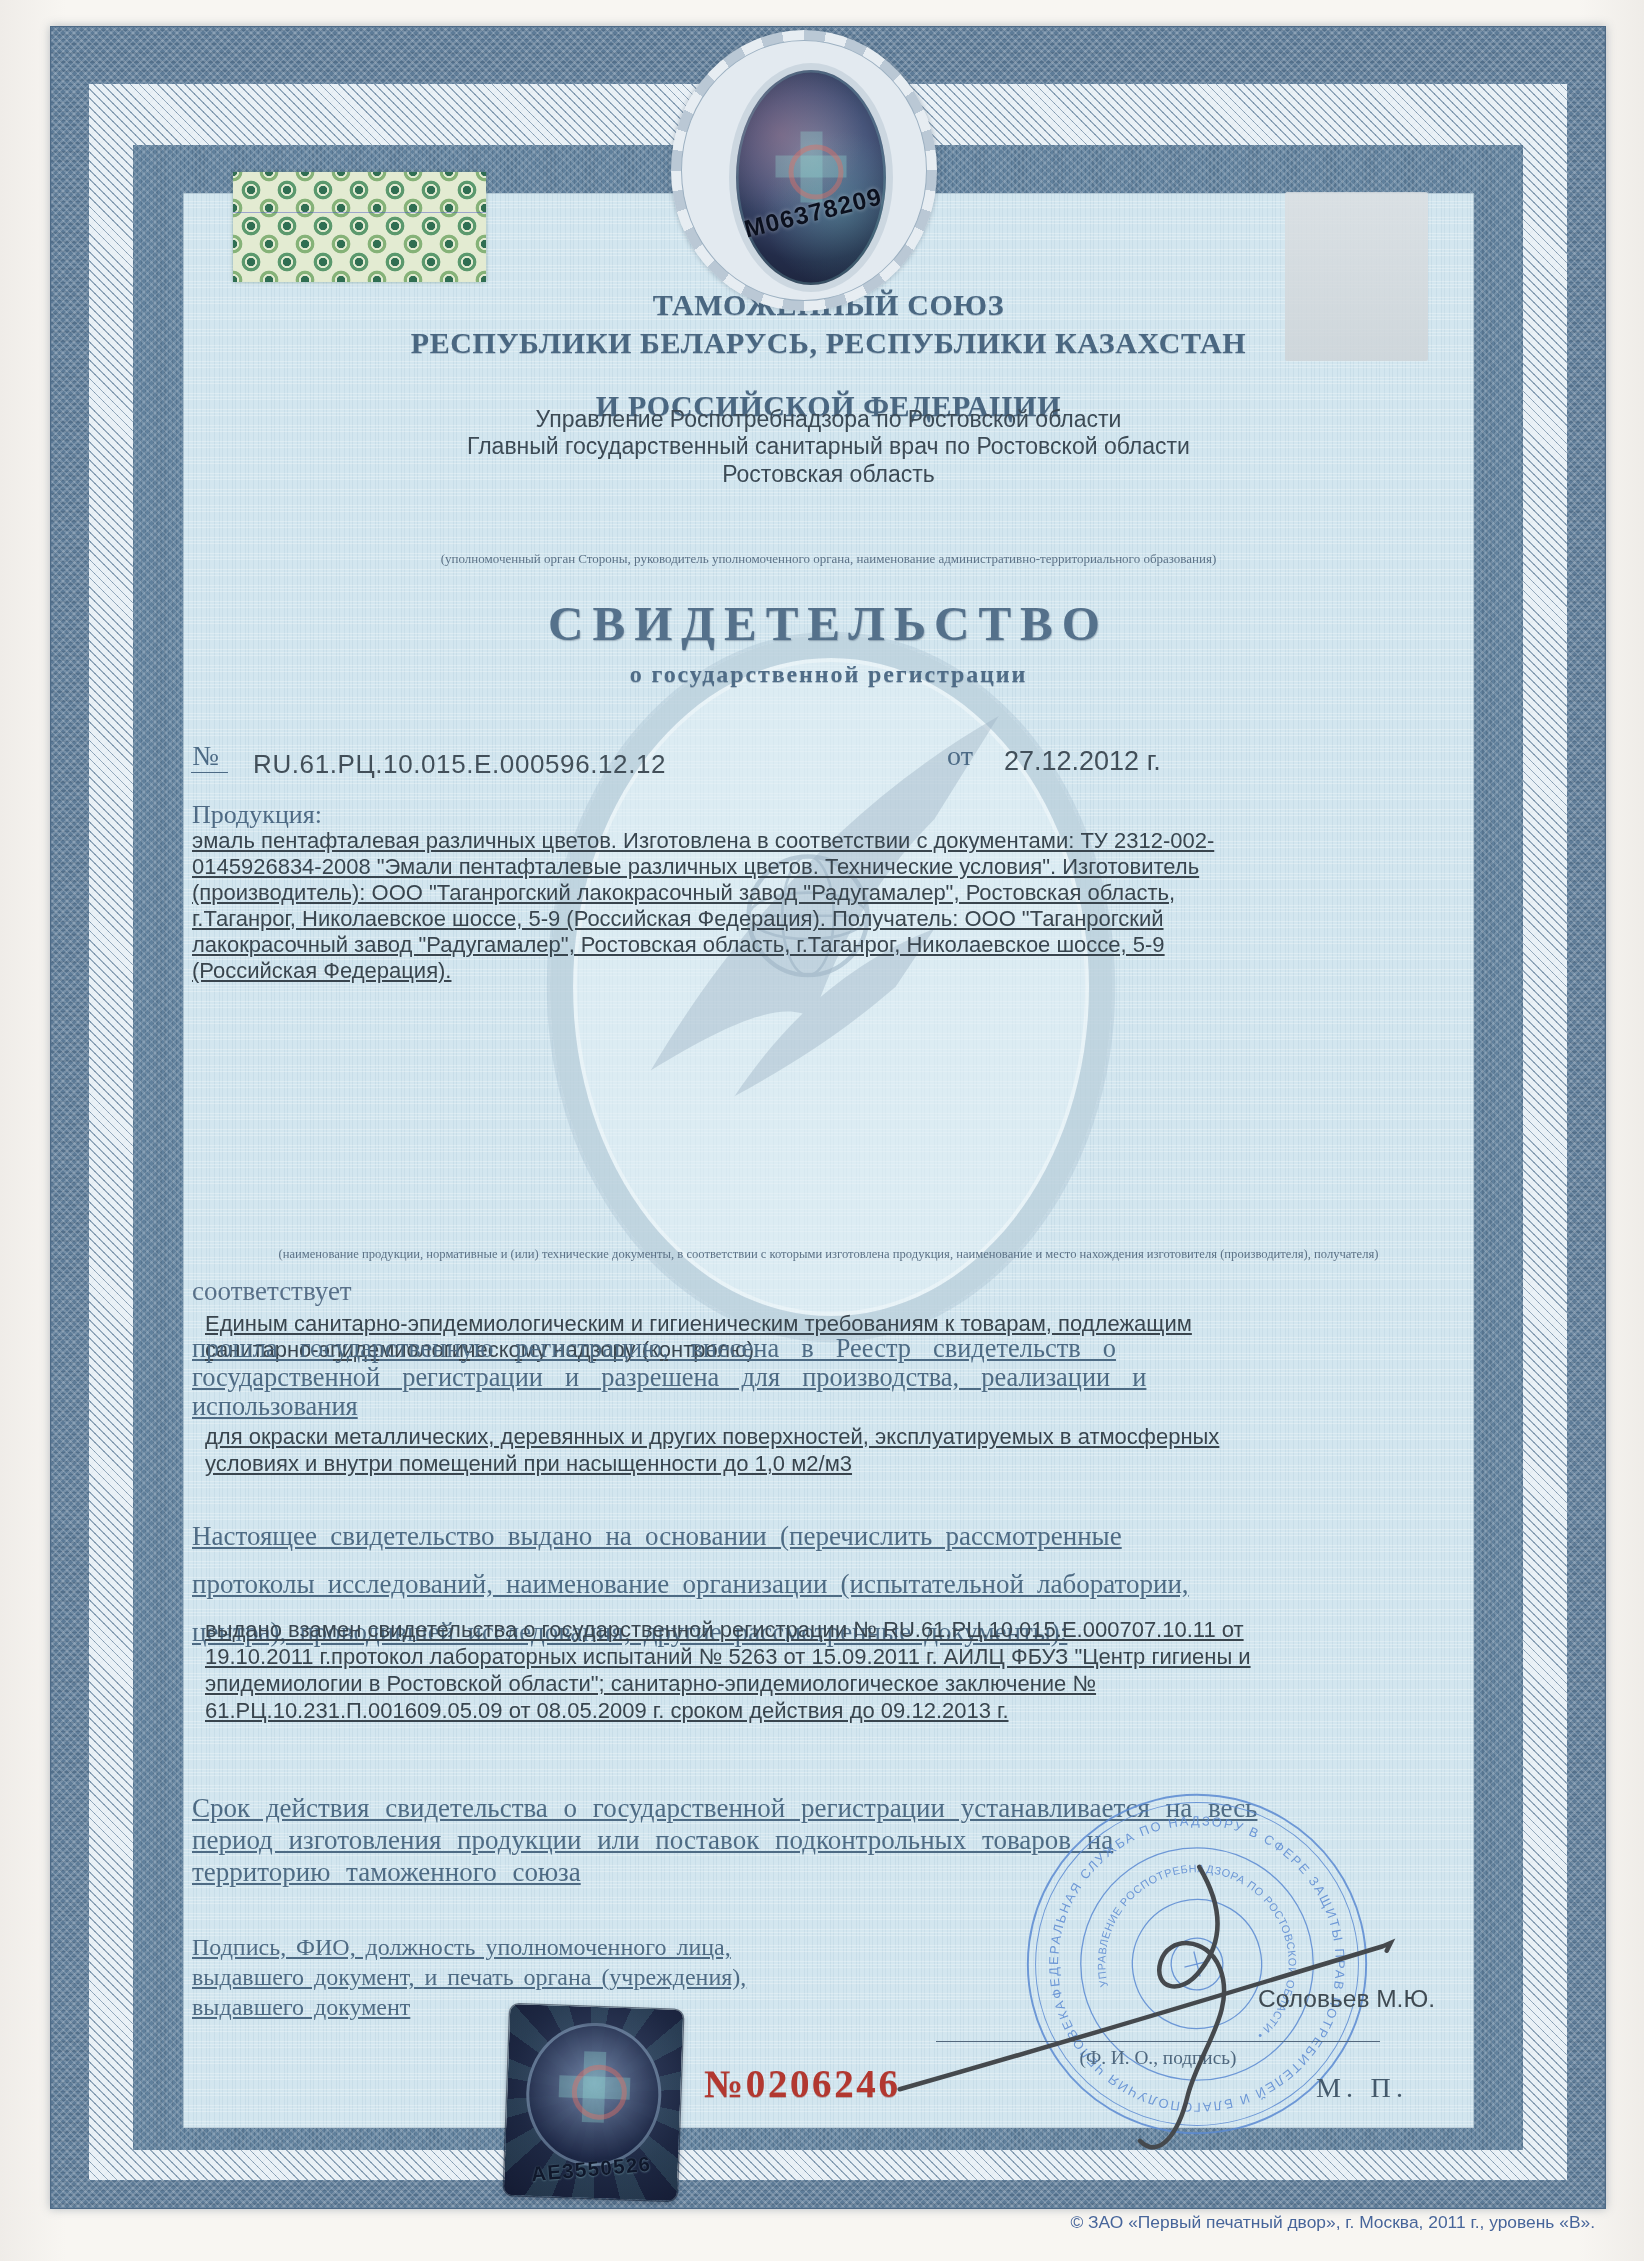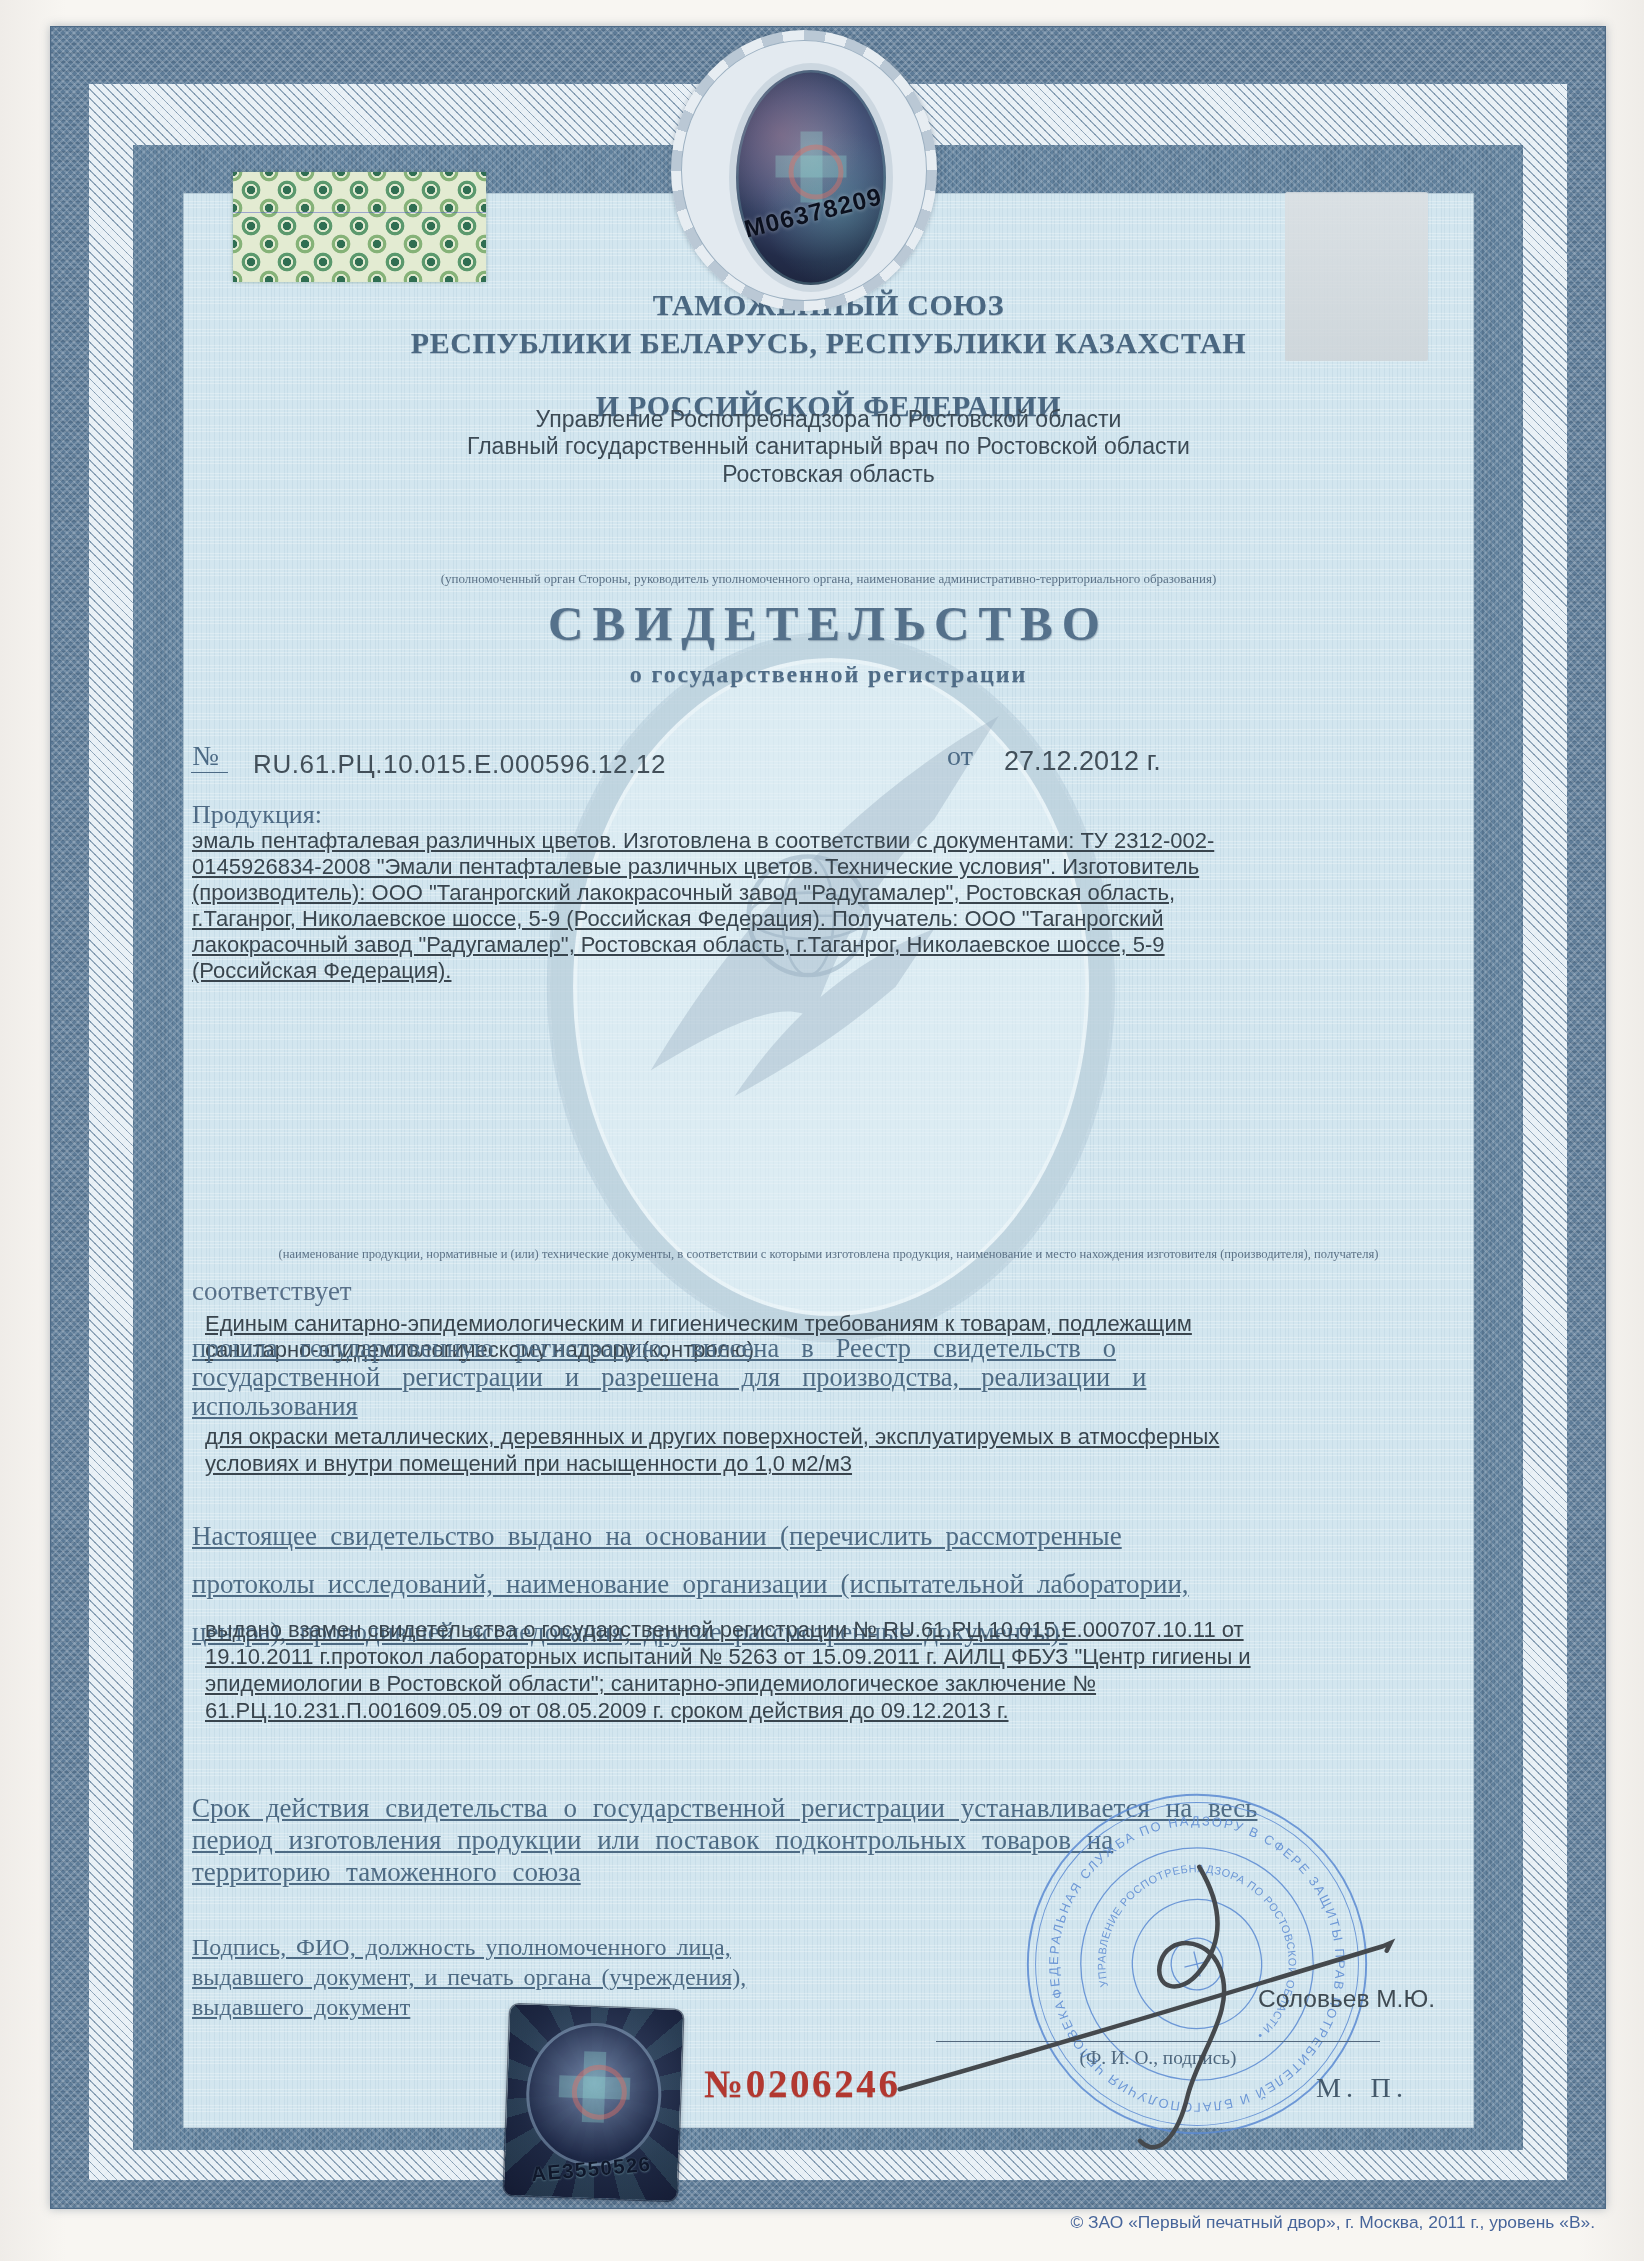--- a/index.html
+++ b/index.html
@@ -162,21 +162,21 @@
 <div class="abs gray-patch"></div>
 
 <div class="abs center serif h-union" style="top:288px;">ТАМОЖЕННЫЙ СОЮЗ</div>
 <div class="abs center serif h-union" style="top:326px;">РЕСПУБЛИКИ БЕЛАРУСЬ, РЕСПУБЛИКИ КАЗАХСТАН</div>
 <div class="abs center serif h-union" style="top:350px;margin-top:39px;">И РОССИЙСКОЙ ФЕДЕРАЦИИ</div>
 
 <div class="abs center sans h-auth" style="top:406px;">Управление Роспотребнадзора по Ростовской области</div>
 <div class="abs center sans h-auth" style="top:433px;">Главный государственный санитарный врач по Ростовской области</div>
 <div class="abs center sans h-auth" style="top:461px;">Ростовская область</div>
 
-<div class="abs center serif cap" style="top:551px;margin-top:20px;">(уполномоченный орган Стороны, руководитель уполномоченного органа, наименование административно-территориального образования)</div>
+<div class="abs center serif cap" style="top:551px;">(уполномоченный орган Стороны, руководитель уполномоченного органа, наименование административно-территориального образования)</div>
 
 <div class="abs center serif" style="top:595px;font-size:49px;font-weight:bold;letter-spacing:9px;color:#55718b;text-shadow:0.6px 1.3px 1.3px rgba(40,60,85,.35);">СВИДЕТЕЛЬСТВО</div>
 <div class="abs center serif" style="top:661px;font-size:24px;font-weight:bold;letter-spacing:1.9px;color:#4f6c87;text-shadow:0 0.6px 0.6px rgba(40,60,85,.25);">о государственной регистрации</div>
 
 <div class="abs serif" style="left:191px;top:740px;font-size:28px;color:#4c6a85;"><span class="num-label">№</span></div>
 <div class="abs sans" style="left:253px;top:749px;font-size:26px;letter-spacing:0.6px;color:#424f59;">RU.61.РЦ.10.015.Е.000596.12.12</div>
 <div class="abs serif" style="left:947px;top:740px;font-size:28px;color:#4c6a85;">от</div>
 <div class="abs sans" style="left:1004px;top:746px;font-size:27px;color:#424f59;">27.12.2012 г.</div>
 
 <div class="abs serif" style="left:192px;top:800px;font-size:26px;color:#4e6a84;">Продукция:</div>

